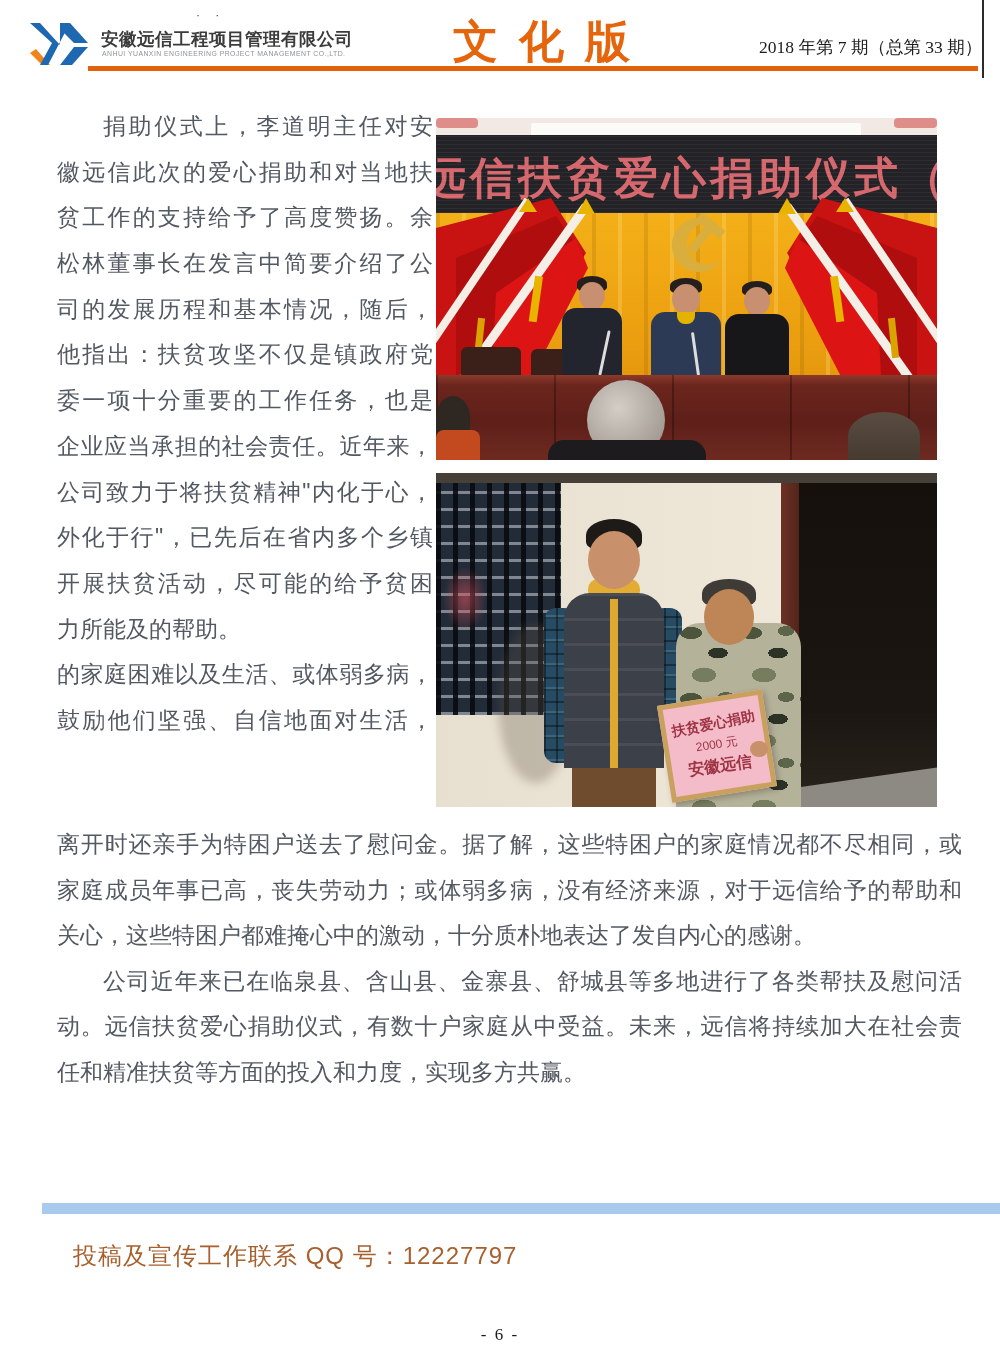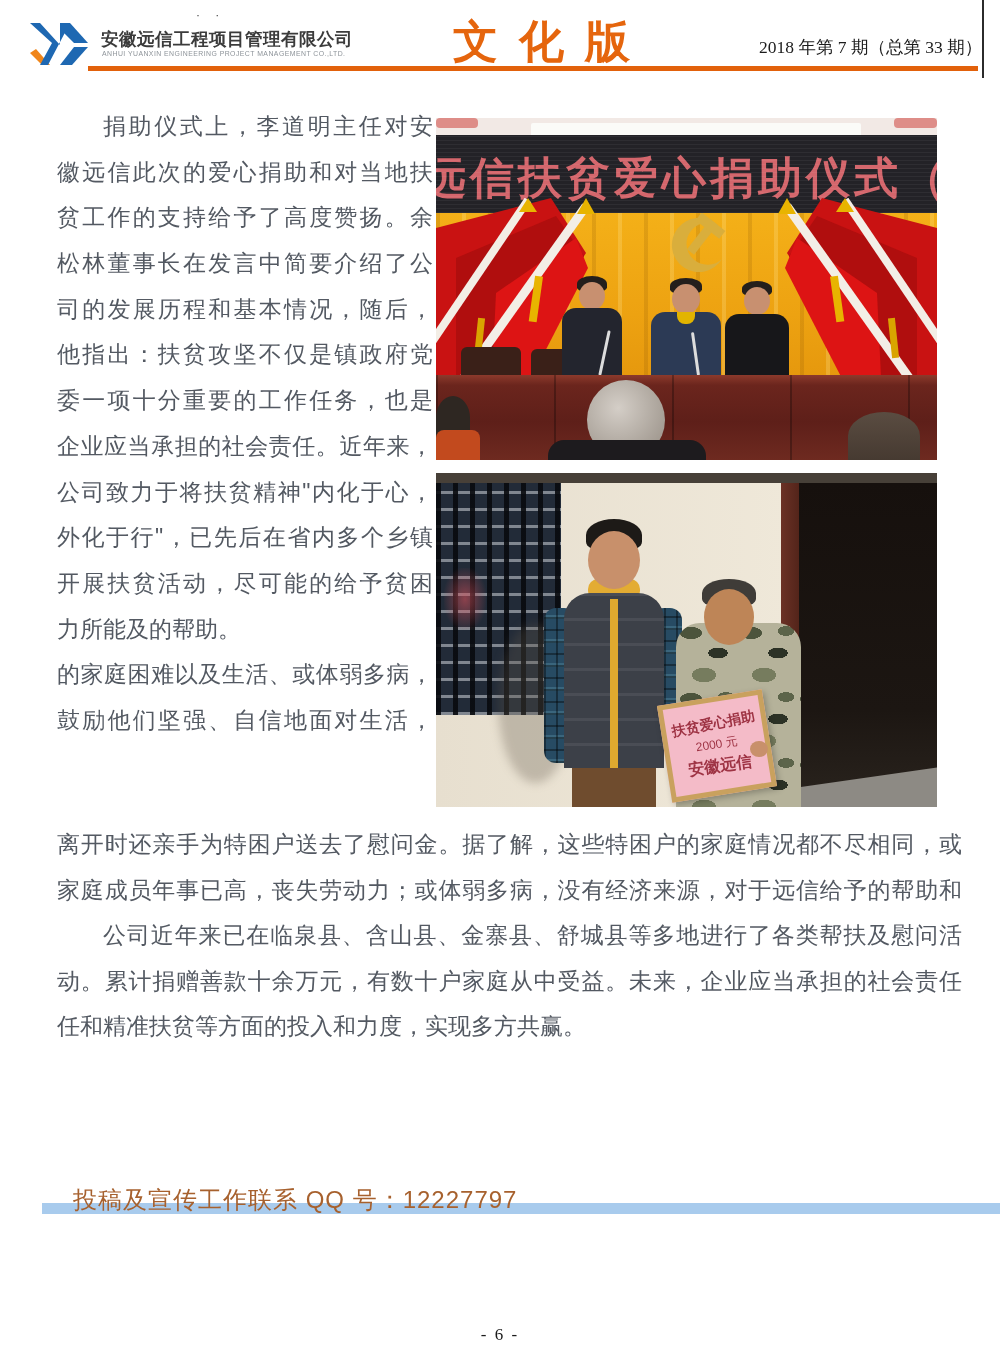--- a/index.html
+++ b/index.html
@@ -90,21 +90,21 @@
   .p2-sign{position:absolute;left:228px;top:224px;width:96px;height:88px;transform:rotate(-9deg);
       border:5px solid #C9A15E;background:#F4BBC8;box-shadow:2px 3px 6px rgba(0,0,0,.25);
       display:flex;flex-direction:column;justify-content:center;text-align:center;color:#9E3344;}
   .p2-sign .s1{font-size:14px;font-weight:bold;transform:rotate(-2deg);}
   .p2-sign .s2{font-size:12px;margin-top:3px;}
   .p2-sign .s3{font-size:16px;font-weight:bold;margin-top:3px;transform:rotate(1deg);}
   .p2-hand{position:absolute;left:314px;top:268px;width:18px;height:16px;border-radius:50%;background:#c8906b;z-index:3;}
 
   
   .foot-bar{position:absolute;left:42px;top:1203px;width:958px;height:11px;background:#A8CBED;}
-  .contact{position:absolute;left:73px;top:1184px;font-size:24px;color:#A7612E;letter-spacing:1px;white-space:nowrap;}
+  .contact{position:absolute;left:73px;top:1240px;font-size:24px;color:#A7612E;letter-spacing:1px;white-space:nowrap;}
   .pagenum{position:absolute;left:0;top:1325px;width:1000px;text-align:center;font-size:17px;color:#1c1c1c;
       font-family:"Liberation Serif","DejaVu Serif",serif;letter-spacing:2px;}
 </style>
 </head>
 <body>
 
 <div id="page">
 
   <div class="dots">· ·</div>
 
@@ -135,22 +135,23 @@
     <div class="ln">外化于行"，已先后在省内多个乡镇</div>
     <div class="ln">开展扶贫活动，尽可能的给予贫困</div>
     <div class="ln end">力所能及的帮助。</div>
     <div class="ln">的家庭困难以及生活、或体弱多病，</div>
     <div class="ln">鼓励他们坚强、自信地面对生活，</div>
   </div>
 
   <div class="widecol">
     <div class="ln">离开时还亲手为特困户送去了慰问金。据了解，这些特困户的家庭情况都不尽相同，或</div>
     <div class="ln">家庭成员年事已高，丧失劳动力；或体弱多病，没有经济来源，对于远信给予的帮助和</div>
+    <div class="ln end">关心，这些特困户都难掩心中的激动，十分质朴地表达了发自内心的感谢。</div>
     <div class="ln ind">公司近年来已在临泉县、含山县、金寨县、舒城县等多地进行了各类帮扶及慰问活</div>
-    <div class="ln">动。累计捐赠善款十余万元，有数十户家庭从中受益。未来，企业应当承担的社会责任</div>
+    <div class="ln">动。远信扶贫爱心捐助仪式，有数十户家庭从中受益。未来，远信将持续加大在社会责</div>
     <div class="ln end">任和精准扶贫等方面的投入和力度，实现多方共赢。</div>
   </div>
 
   <div class="photo" id="photo1">
     <div class="p1-ceiling">
       <div class="p1-blob" style="left:0;width:42px;"></div>
       <div class="p1-blob" style="left:458px;width:43px;"></div>
       <div class="p1-screen"></div>
     </div>
     <div class="p1-led">

